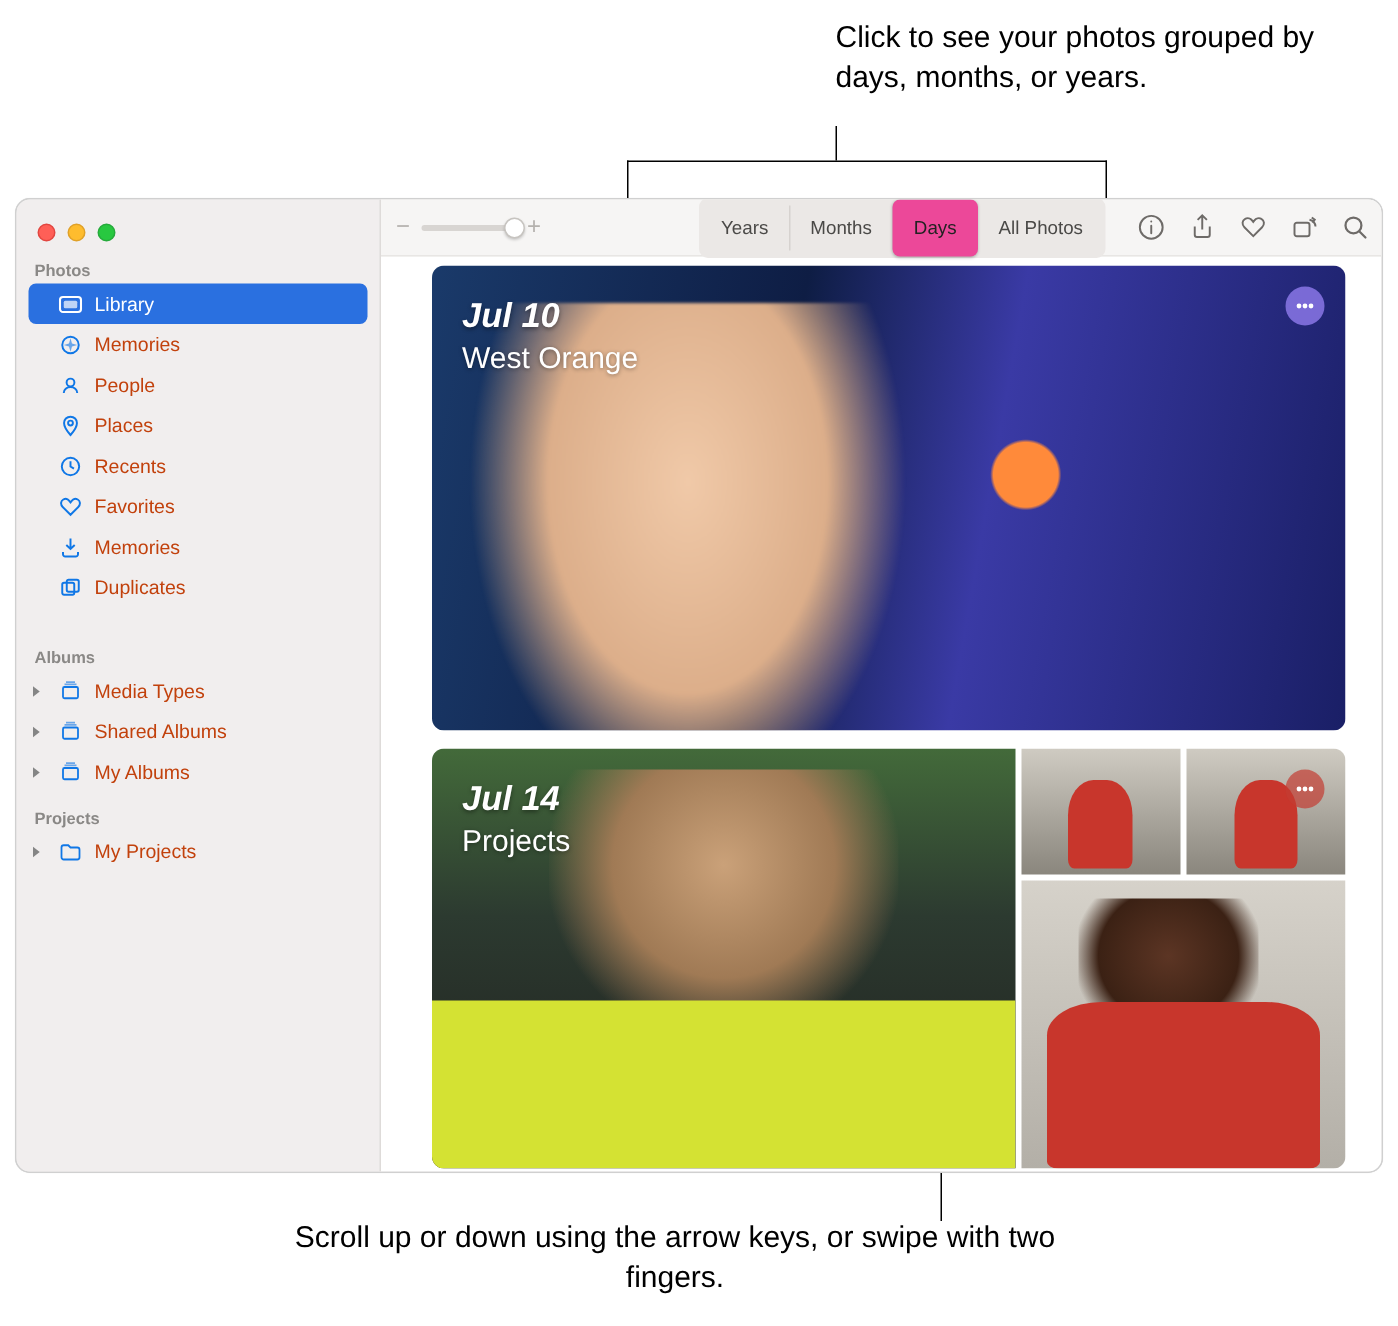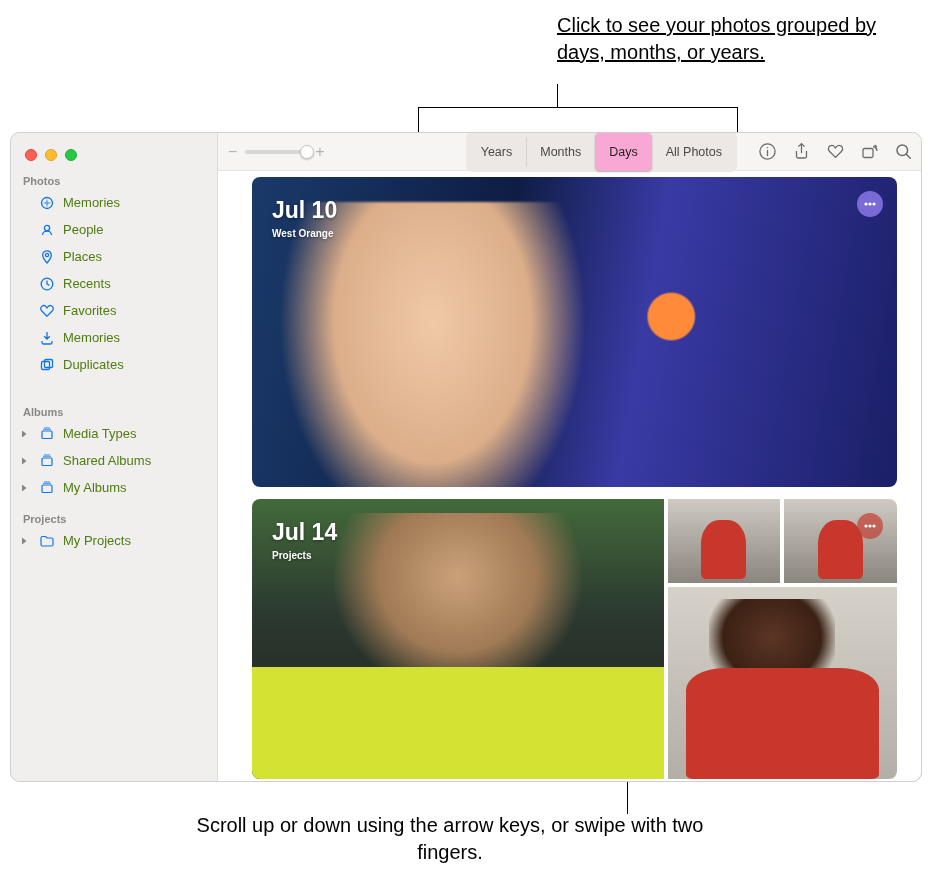--- a/index.html
+++ b/index.html
@@ -11,21 +11,21 @@
     position: relative;
     overflow: hidden;
     color: #000;
   }
   .callout {
     position: absolute;
     font-size: 20px;
     line-height: 1.35;
     color: #000;
   }
-  .callout-top { top: 12px; left: 557px; width: 360px; text-decoration: underline; }
+  .callout-top { top: 12px; left: 557px; width: 360px; }
   .callout-line-top {
     position: absolute;
     top: 107px; left: 418px; width: 320px; height: 33px;
     border-top: 1px solid #000;
     border-left: 1px solid #000;
     border-right: 1px solid #000;
   }
   .callout-line-top-stem {
     position: absolute;
     top: 84px; left: 557px; width: 1px; height: 23px;
@@ -44,21 +44,21 @@
     width: 912px; height: 650px;
     border-radius: 10px;
     border: 1px solid #d0d0d0;
     overflow: hidden;
     box-shadow: 0 0 0.5px rgba(0,0,0,0.2);
     background: #f6f5f4;
     display: flex;
   }
 
   .sidebar {
-    width: 207px;
+    width: 243px;
     background: #f1eeee;
     border-right: 1px solid #dedbd9;
     display: flex;
     flex-direction: column;
     font-size: 13px;
   }
   .traffic-lights {
     display: flex; gap: 8px;
     padding: 14px 0 9px 14px;
     height: 38px;
@@ -72,21 +72,21 @@
   .sec-header {
     font-size: 11px; font-weight: 600; color: #8a8886;
     padding: 4px 12px 2px 12px;
   }
   .nav-item {
     display: flex; align-items: center;
     height: 27px;
     padding: 0 8px 0 20px;
     margin: 0 8px;
     border-radius: 5px;
-    color: #4d7c0f;
+    color: #c2410c;
     gap: 8px;
   }
   .nav-item.selected {
     background: #2a70e0;
     color: #fff;
   }
   .nav-item .icn { width:16px; height:16px; display:flex; align-items:center; justify-content:center; color:#1077e6; flex:0 0 16px;}
   .nav-item.selected .icn { color:#fff; }
   .nav-item .disc { width:10px; height:10px; margin-left:-12px; margin-right:2px; color:#858585; }
   .nav-item.with-disc { padding-left:12px; }
@@ -127,21 +127,21 @@
     background:#ebe8e6;
     padding:1px;
     font-size:12.5px;
   }
   .seg .opt {
     padding:0 14px; display:flex; align-items:center;
     color:#4a4947; border-radius:5px;
     position:relative;
   }
   .seg .opt.active {
-    background:#f9a8d4;
+    background:#ec4899;
     box-shadow:0 0.5px 2px rgba(0,0,0,0.25);
     color:#222;
   }
   .seg .opt + .opt:not(.active)::before {
     content:""; position:absolute; left:0; top:4px; bottom:4px;
     width:1px; background:#d6d2cf;
   }
   .seg .opt.active + .opt::before { display:none; }
   .tb-actions { display:flex; gap:14px; padding-left:14px; color:#6e6b68; align-items:center;}
   .tb-icon { width:20px; height:20px; display:flex; align-items:center; justify-content:center;}
@@ -152,22 +152,22 @@
     display:flex; flex-direction:column; gap:12px;
   }
   .day-group { position:relative; border-radius:8px; overflow:hidden; flex-shrink:0;}
   .g1 { height:310px; }
   .g2 { height:280px; display:flex; gap:4px;}
   .overlay-text {
     position:absolute; top:20px; left:20px; color:#fff;
     text-shadow:0 1px 3px rgba(0,0,0,0.4);
     z-index:3;
   }
-  .overlay-text .date { font-size:23px; font-weight:700; }
-  .overlay-text .loc { font-size:10px; font-weight:700; margin-top:4px;}
+  .overlay-text .date { font-size:23px; font-weight:700;font-style:italic; }
+  .overlay-text .loc { font-size:20px; font-weight:400; margin-top:4px;text-align:right;}
   .more-btn {
     position:absolute; top:14px; right:14px;
     width:26px; height:26px; border-radius:50%;
     background:rgba(138,119,230,0.85);
     display:flex; align-items:center; justify-content:center;
     color:#fff; z-index:3;
   }
   .more-btn.red { background:rgba(195,60,50,0.7); }
   .ph { background:#888; position:relative; overflow:hidden;}
   .g1 .ph { width:100%; height:100%; }
@@ -214,20 +214,29 @@
 
   <div class="sidebar">
     <div class="traffic-lights">
       <div class="tl red"></div>
       <div class="tl yellow"></div>
       <div class="tl green"></div>
     </div>
 
     <div class="sec-header">Photos</div>
 
+    <div class="nav-item selected">
+      <span class="icn">
+        <svg width="16" height="16" viewBox="0 0 16 16">
+            <rect x="1" y="3" width="14" height="10" rx="2" fill="none" stroke="currentColor" stroke-width="1.4"></rect>
+            <rect x="3.5" y="5.5" width="9" height="5" rx="1" fill="currentColor" opacity="0.7"></rect>
+          </svg>
+      </span>
+      <span>Library</span>
+    </div>
     <div class="nav-item">
       <span class="icn">
         <svg width="16" height="16" viewBox="0 0 16 16" fill="none" stroke="currentColor" stroke-width="1.3">
             <circle cx="8" cy="8" r="5.5"></circle>
             <path d="M8 3.5 L9 7 L12.5 8 L9 9 L8 12.5 L7 9 L3.5 8 L7 7 Z" fill="currentColor" stroke="none" opacity="0.6"></path>
           </svg>
       </span>
       <span>Memories</span>
     </div>
     <div class="nav-item">

